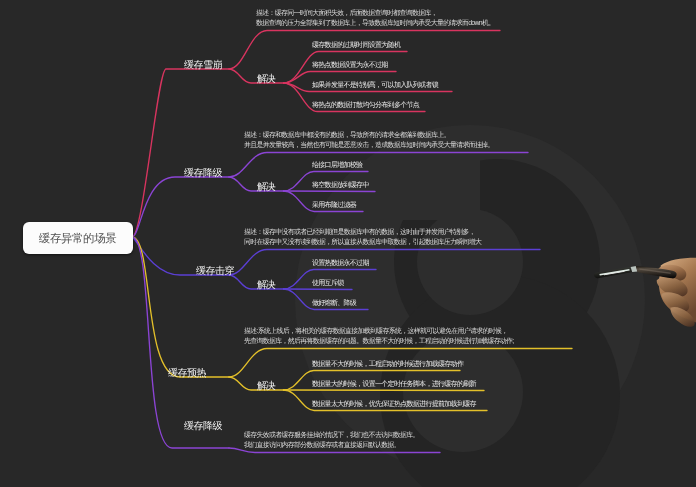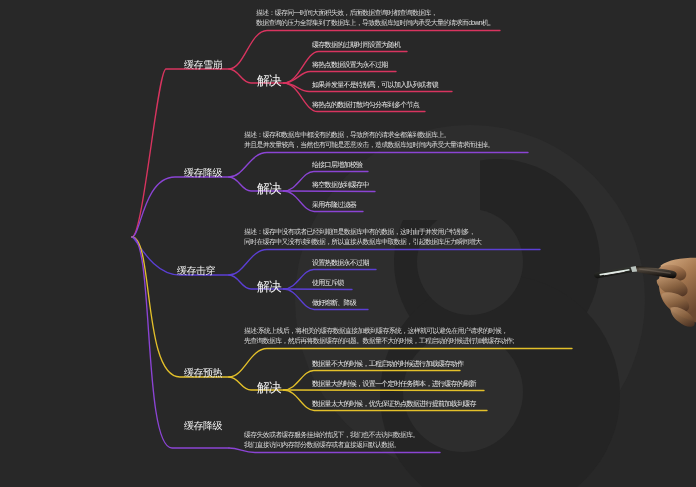--- a/index.html
+++ b/index.html
@@ -9,21 +9,21 @@
        -webkit-font-smoothing:antialiased;}
   #stage{position:relative;width:696px;height:487px;overflow:hidden;background:#282828;}
   #bg{position:absolute;left:0;top:0;width:696px;height:487px;}
   #links{position:absolute;left:0;top:0;width:696px;height:487px;}
   #links .link{fill:none;stroke-width:1.35;stroke-linecap:round;stroke-linejoin:round;}
   .rootnode{position:absolute;left:22.5px;top:222px;width:110.5px;height:32px;
             background:#fcfcfc;border-radius:6px;box-shadow:0 1px 3px rgba(0,0,0,.55);
             display:flex;align-items:center;justify-content:center;
             color:#4f4f4f;font-size:11.4px;letter-spacing:-0.33px;text-indent:-0.33px;}
   .blabel{position:absolute;color:#f2f2f2;font-size:10px;letter-spacing:-.5px;white-space:nowrap;}
-  .slabel{position:absolute;color:#f2f2f2;font-size:13px;letter-spacing:-1.3px;white-space:nowrap;}
+  .slabel{position:absolute;color:#f2f2f2;font-size:10px;letter-spacing:-1.3px;white-space:nowrap;}
   .leaf{position:absolute;color:#ececec;font-size:7px;letter-spacing:-.7px;white-space:nowrap;}
   .desc{position:absolute;color:#dcdcdc;font-size:6.9px;line-height:9.6px;letter-spacing:-.65px;white-space:nowrap;}
   #hand{position:absolute;left:592px;top:257px;width:104px;height:80px;}
 </style>
 </head>
 <body>
 
 <div id="stage">
 
   <svg id="bg" viewBox="0 0 696 487">
@@ -58,50 +58,53 @@
   <path class="link" d="M132.00 237.00 C153.60 237.00 142.56 377.00 180.00 377.00 L229.00 377.00" stroke="#e3c02a"></path>
   <path class="link" d="M229.00 377.00 C244.20 377.00 249.90 348.50 267.00 348.50 L572.00 348.50" stroke="#e3c02a"></path>
   <path class="link" d="M229.00 377.00 C238.90 377.00 241.10 390.00 251.00 390.00 L283.50 390.00" stroke="#e3c02a"></path>
   <path class="link" d="M283.50 390.00 C297.39 390.00 302.22 370.50 313.69 370.50 L460.00 370.50" stroke="#e3c02a"></path>
   <path class="link" d="M283.50 390.00 L484.00 390.50" stroke="#e3c02a"></path>
   <path class="link" d="M283.50 390.00 C297.58 390.00 302.48 410.50 314.11 410.50 L487.00 410.50" stroke="#e3c02a"></path>
   <path class="link" d="M132.00 237.00 C154.00 237.00 142.80 448.00 172.00 448.00 L229.00 448.00" stroke="#8b44d4"></path>
   <path class="link" d="M229.00 448.00 C239.40 448.00 243.30 452.50 255.00 452.50 L440.00 452.50" stroke="#8b44d4"></path>
   </svg>
 
+  <div class="rootnode">
+    <span>缓存异常的场景</span>
+  </div>
 
   <div class="blabel" style="left:184px;top:58px">缓存雪崩</div>
   <div class="desc" style="left:256px;top:8px">
       <div>描述：缓存同一时间大面积失效，后面数据查询时都查询数据库，</div>
       <div>数据查询的压力全部集到了数据库上，导致数据库短时间内承受大量的请求而down机。</div>
     </div>
   <div class="slabel" style="left:257px;top:72px">解决</div>
   <div class="leaf" style="left:312px;top:40.0px">缓存数据的过期时间设置为随机</div>
   <div class="leaf" style="left:312px;top:60.0px">将热点数据设置为永不过期</div>
   <div class="leaf" style="left:312px;top:80.0px">如果并发量不是特别高，可以加入队列或者锁</div>
   <div class="leaf" style="left:312px;top:100.0px">将热点的数据打散均匀分布到多个节点</div>
   <div class="blabel" style="left:184px;top:166px">缓存降级</div>
   <div class="desc" style="left:244px;top:130px">
       <div>描述：缓存和数据库中都没有的数据，导致所有的请求全都落到数据库上。</div>
       <div>并且是并发量较高，当然也有可能是恶意攻击，造成数据库短时间内承受大量请求而挂掉。</div>
     </div>
   <div class="slabel" style="left:257px;top:180px">解决</div>
   <div class="leaf" style="left:312px;top:160.0px">给接口层增加校验</div>
   <div class="leaf" style="left:312px;top:180.0px">将空数据放到缓存中</div>
   <div class="leaf" style="left:312px;top:200.0px">采用布隆过滤器</div>
-  <div class="blabel" style="left:177px;top:264px">缓存击穿</div>
+  <div class="blabel" style="left:196px;top:264px">缓存击穿</div>
   <div class="desc" style="left:244px;top:227px">
       <div>描述：缓存中没有或者已经到期但是数据库中有的数据，这时由于并发用户特别多，</div>
       <div>同时在缓存中又没有读到数据，所以直接从数据库中取数据，引起数据库压力瞬间增大</div>
     </div>
   <div class="slabel" style="left:257px;top:278px">解决</div>
   <div class="leaf" style="left:312px;top:258.0px">设置热数据永不过期</div>
   <div class="leaf" style="left:312px;top:278.0px">使用互斥锁</div>
   <div class="leaf" style="left:312px;top:298.0px">做好熔断、降级</div>
-  <div class="blabel" style="left:184px;top:366px">缓存预热</div>
+  <div class="blabel" style="left:168px;top:366px">缓存预热</div>
   <div class="desc" style="left:244px;top:326px">
       <div>描述:系统上线后，将相关的缓存数据直接加载到缓存系统，这样就可以避免在用户请求的时候，</div>
       <div>先查询数据库，然后再将数据缓存的问题。数据量不大的时候，工程启动的时候进行加载缓存动作;</div>
     </div>
   <div class="slabel" style="left:257px;top:379px">解决</div>
   <div class="leaf" style="left:312px;top:359.0px">数据量不大的时候，工程启动的时候进行加载缓存动作</div>
   <div class="leaf" style="left:312px;top:379.0px">数据量大的时候，设置一个定时任务脚本，进行缓存的刷新</div>
   <div class="leaf" style="left:312px;top:399.0px">数据量太大的时候，优先保证热点数据进行提前加载到缓存</div>
   <div class="blabel" style="left:184px;top:419px">缓存降级</div>
   <div class="desc" style="left:244px;top:430px">

